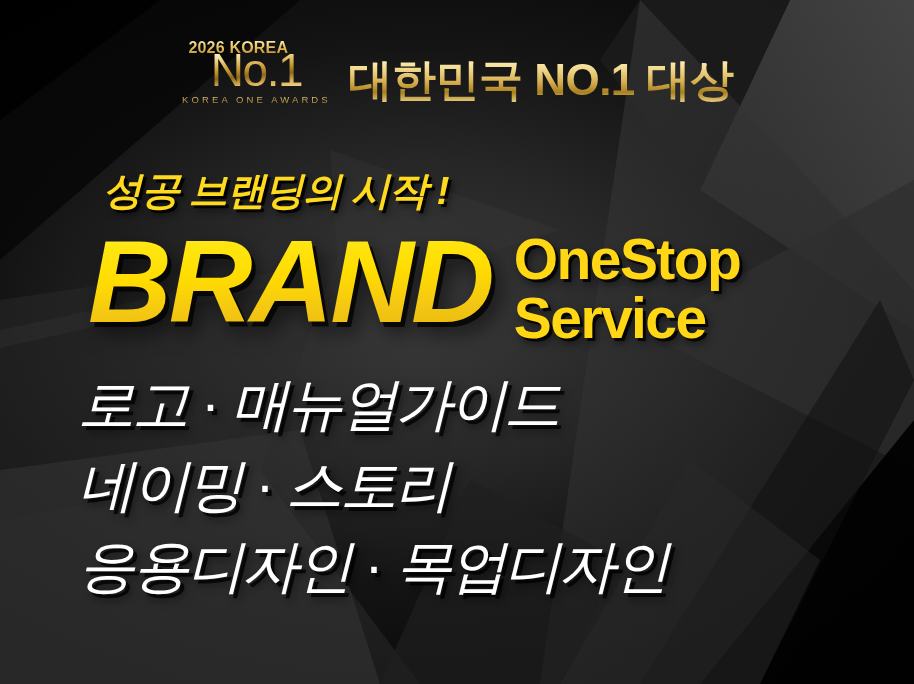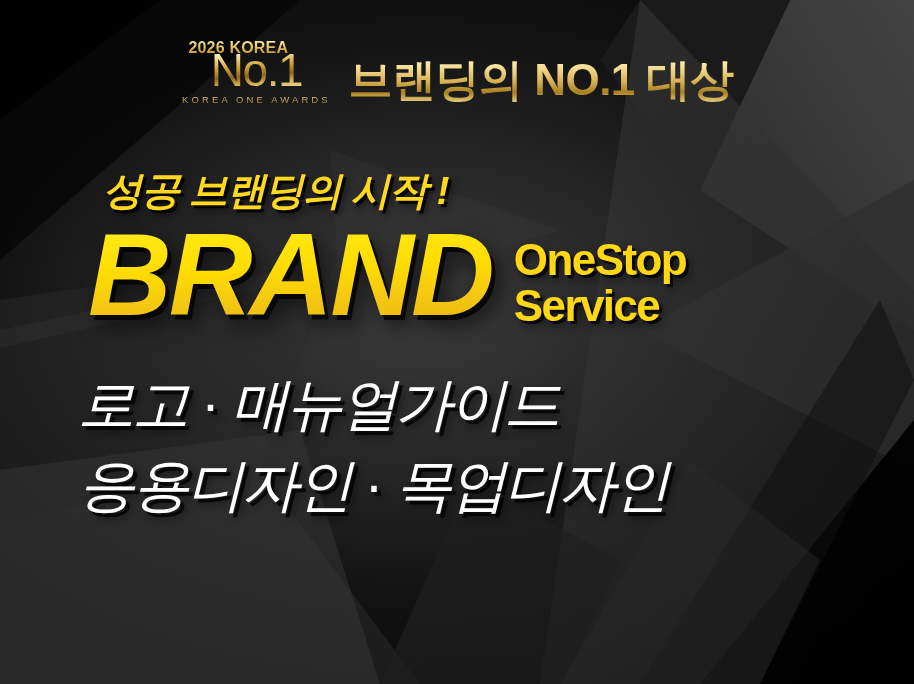--- a/index.html
+++ b/index.html
@@ -131,40 +131,41 @@
     text-shadow:
       3px 3px 0 rgba(0,0,0,0.85),
       4px 5px 7px rgba(0,0,0,0.6);
     white-space: nowrap;
   }
 
   
   .brand-row {
     position: absolute;
     left: 88px;
-    top: 222px;
-    display: flex;
-    align-items: flex-end;
+    top: 216px;
+    display: flex;
+    align-items: center;
   }
   .brand-word {
     font-size: 116px;
     font-weight: bold;
     font-style: italic;
     letter-spacing: -3px;
     line-height: 0.92;
     background: linear-gradient(178deg, #fff27a 0%, #ffe713 14%, #ffdc00 44%, #f4c713 72%, #e8b70d 100%);
     -webkit-background-clip: text;
     background-clip: text;
     color: transparent;
     filter: drop-shadow(4px 5px 0 rgba(0,0,0,0.75)) drop-shadow(6px 8px 10px rgba(0,0,0,0.55));
     white-space: nowrap;
   }
   .onestop {
     margin-left: 22px;
-    font-size: 44px;
+    margin-top: 14px;
+    font-size: 57px;
     font-weight: bold;
     line-height: 1.04;
     letter-spacing: -1.6px;
     color: #ffd714;
     text-shadow:
       3px 3px 0 rgba(0,0,0,0.8),
       4px 5px 8px rgba(0,0,0,0.55);
     white-space: nowrap;
   }
   .onestop span { display: block; }
@@ -249,36 +250,39 @@
     <div class="award-row">
 
       <div class="emblem">
         <div class="emblem-top">
           <span class="emblem-year">2026 KOREA</span>
         </div>
         <div class="emblem-big">No.1</div>
         <div class="emblem-sub">KOREA ONE AWARDS</div>
       </div>
 
-      <div class="award-title">브랜딩의 NO.1 대상</div>
+      <div class="award-title">대한민국 NO.1 대상</div>
     </div>
 
     <div class="tagline">성공 브랜딩의 시작 !</div>
 
     <div class="brand-row">
       <div class="brand-word">BRAND</div>
       <div class="onestop">
         <span>OneStop</span>
         <span>Service</span>
       </div>
     </div>
 
     <div class="svc-list">
       <div class="svc-line">
         <span>로고</span><span class="svc-sep">·</span><span>매뉴얼가이드</span>
       </div>
       <div class="svc-line">
+        <span>네이밍</span><span class="svc-sep">·</span><span>스토리</span>
+      </div>
+      <div class="svc-line">
         <span>응용디자인</span><span class="svc-sep">·</span><span>목업디자인</span>
       </div>
     </div>
 
   </div>
 </div>
 
 </body></html>

